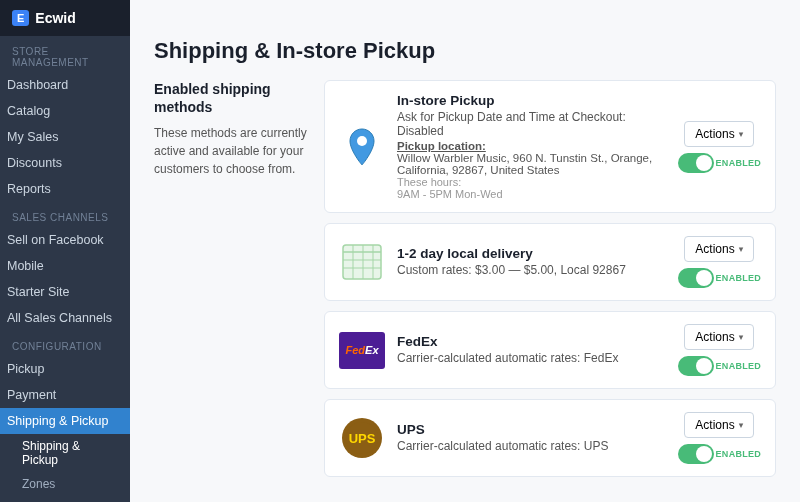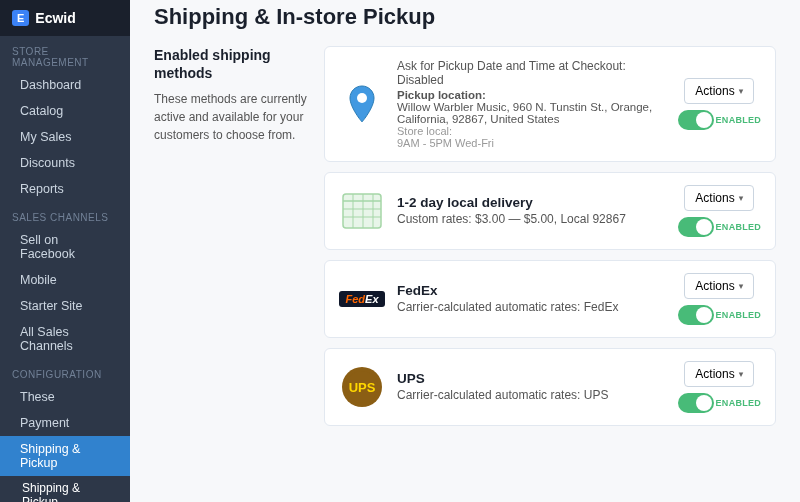--- a/index.html
+++ b/index.html
@@ -36,39 +36,39 @@
       font-size: 14px;
     }
     .sidebar-section-label {
       color: #718096;
       font-size: 10px;
       text-transform: uppercase;
       letter-spacing: 0.05em;
       padding: 10px 12px 4px;
     }
     .sidebar-item {
-      padding: 6px 20px;
+      padding: 6px 7px;
       color: #cbd5e0;
       cursor: pointer;
       font-size: 12.5px;
     }
     .sidebar-item.active { background: #3182ce; color: white; }
     .sidebar-subitem {
       padding: 5px 12px 5px 22px;
       color: #a0aec0;
       cursor: pointer;
       font-size: 12px;
     }
     .sidebar-subitem.active { color: white; }
 
     
     #main {
       flex: 1;
       overflow-y: auto;
-      padding: 4px 24px;
+      padding: 38px 24px;
       background: #f7f8fa;
     }
     #page-title {
       font-size: 22px;
       font-weight: 600;
       color: #1a202c;
       margin-bottom: 16px;
     }
     #content-layout {
       display: flex;
@@ -128,20 +128,21 @@
       margin-bottom: 2px;
     }
     .method-location {
       font-size: 11.5px;
       color: #555;
     }
     .method-location-label {
       font-size: 11.5px;
       font-weight: 600;
       color: #555;
+      text-decoration: underline;
     }
     .method-hours {
       font-size: 11px;
       color: #999;
     }
     .method-actions {
       display: flex;
       flex-direction: column;
       align-items: center;
       gap: 6px;
@@ -187,26 +188,26 @@
       background: white;
       border-radius: 50%;
     }
     .toggle-label {
       font-size: 9px;
       color: #48bb78;
       font-weight: 700;
       letter-spacing: 0.03em;
     }
     .icon-fedex {
-      background: #0f172a;
+      background: #4c1d95;
       color: white;
       font-size: 11px;
       font-weight: 900;
       width: 46px;
-      height: 16px;
+      height: 37px;
       display: flex;
       align-items: center;
       justify-content: center;
       border-radius: 3px;
       font-style: italic;
     }
     .icon-ups {
       background: #8b5e14;
       color: white;
       font-size: 11px;
@@ -235,21 +236,21 @@
   <div class="sidebar-item">Discounts</div>
   <div class="sidebar-item">Reports</div>
 
   <div class="sidebar-section-label">Sales channels</div>
   <div class="sidebar-item">Sell on Facebook</div>
   <div class="sidebar-item">Mobile</div>
   <div class="sidebar-item">Starter Site</div>
   <div class="sidebar-item">All Sales Channels</div>
 
   <div class="sidebar-section-label">Configuration</div>
-  <div class="sidebar-item">These</div>
+  <div class="sidebar-item">Pickup</div>
   <div class="sidebar-item">Payment</div>
   <div class="sidebar-item active">Shipping &amp; Pickup</div>
   <div class="sidebar-subitem active">Shipping &amp; Pickup</div>
   <div class="sidebar-subitem">Zones</div>
 
   <div style="margin-top: auto;">
     <div class="sidebar-item">Settings</div>
 
   </div>
 </div>
@@ -266,25 +267,26 @@
     <div id="methods-list">
 
       <div class="method-card">
         <div class="method-icon">
           <svg width="36" height="40" viewBox="0 0 36 40" fill="none">
             <path d="M18 2C11.37 2 6 7.37 6 14c0 9.75 12 24 12 24s12-14.25 12-24c0-6.63-5.37-12-12-12z" fill="#4299e1" stroke="#2b7cb5" stroke-width="1"></path>
             <circle cx="18" cy="14" r="5" fill="white"></circle>
           </svg>
         </div>
         <div class="method-info">
+          <div class="method-name">In-store Pickup</div>
           <div class="method-desc">Ask for Pickup Date and Time at Checkout: Disabled</div>
           <div class="method-location-label">Pickup location:</div>
           <div class="method-location">Willow Warbler Music, 960 N. Tunstin St., Orange, California, 92867, United States</div>
-          <div class="method-hours">Store local:</div>
-          <div class="method-hours">9AM - 5PM Wed-Fri</div>
+          <div class="method-hours">These hours:</div>
+          <div class="method-hours">9AM - 5PM Mon-Wed</div>
         </div>
         <div class="method-actions">
           <button class="actions-btn">
             <span>Actions</span>
             <span class="chevron-down">▾</span>
           </button>
           <div class="toggle-container">
             <div class="toggle"></div>
             <span class="toggle-label">ENABLED</span>
           </div>

